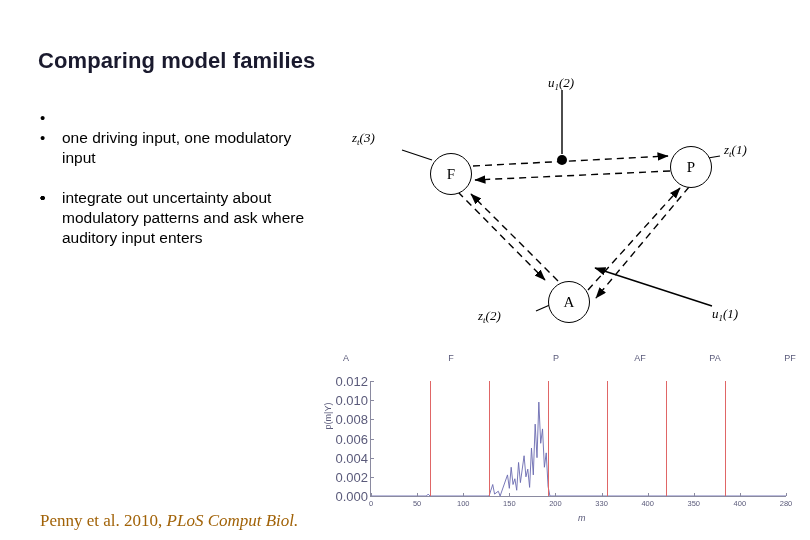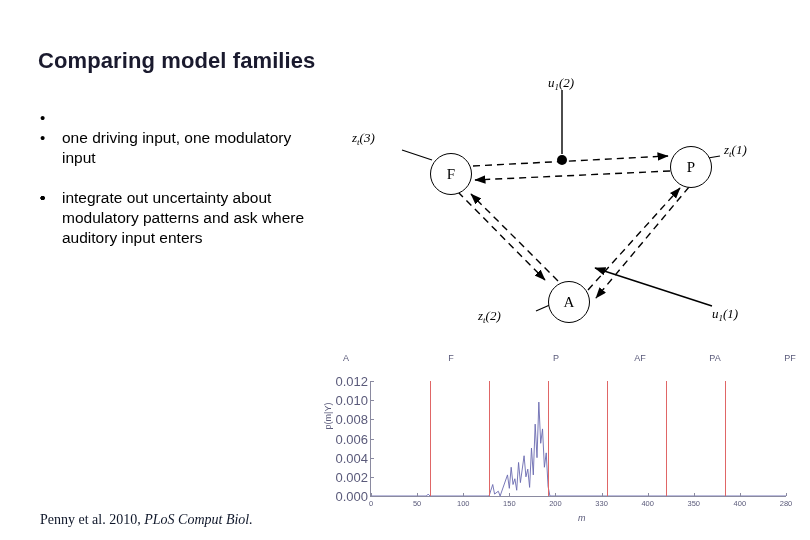--- a/index.html
+++ b/index.html
@@ -52,22 +52,22 @@
   }
   sup.sup {
     font-size: 10px;
     vertical-align: super;
     line-height: 0;
   }
   .citation {
     position: absolute;
     left: 40px;
     top: 503px;
-    font-size: 14px;
-    color: #0f172a;
+    font-size: 17px;
+    color: #a16207;
   }
   .citation .ital {
     font-style: italic;
     font-family: "Liberation Serif", serif;
   }
   .citation .plain {
     font-family: "Liberation Serif", serif;
   }
 
   

